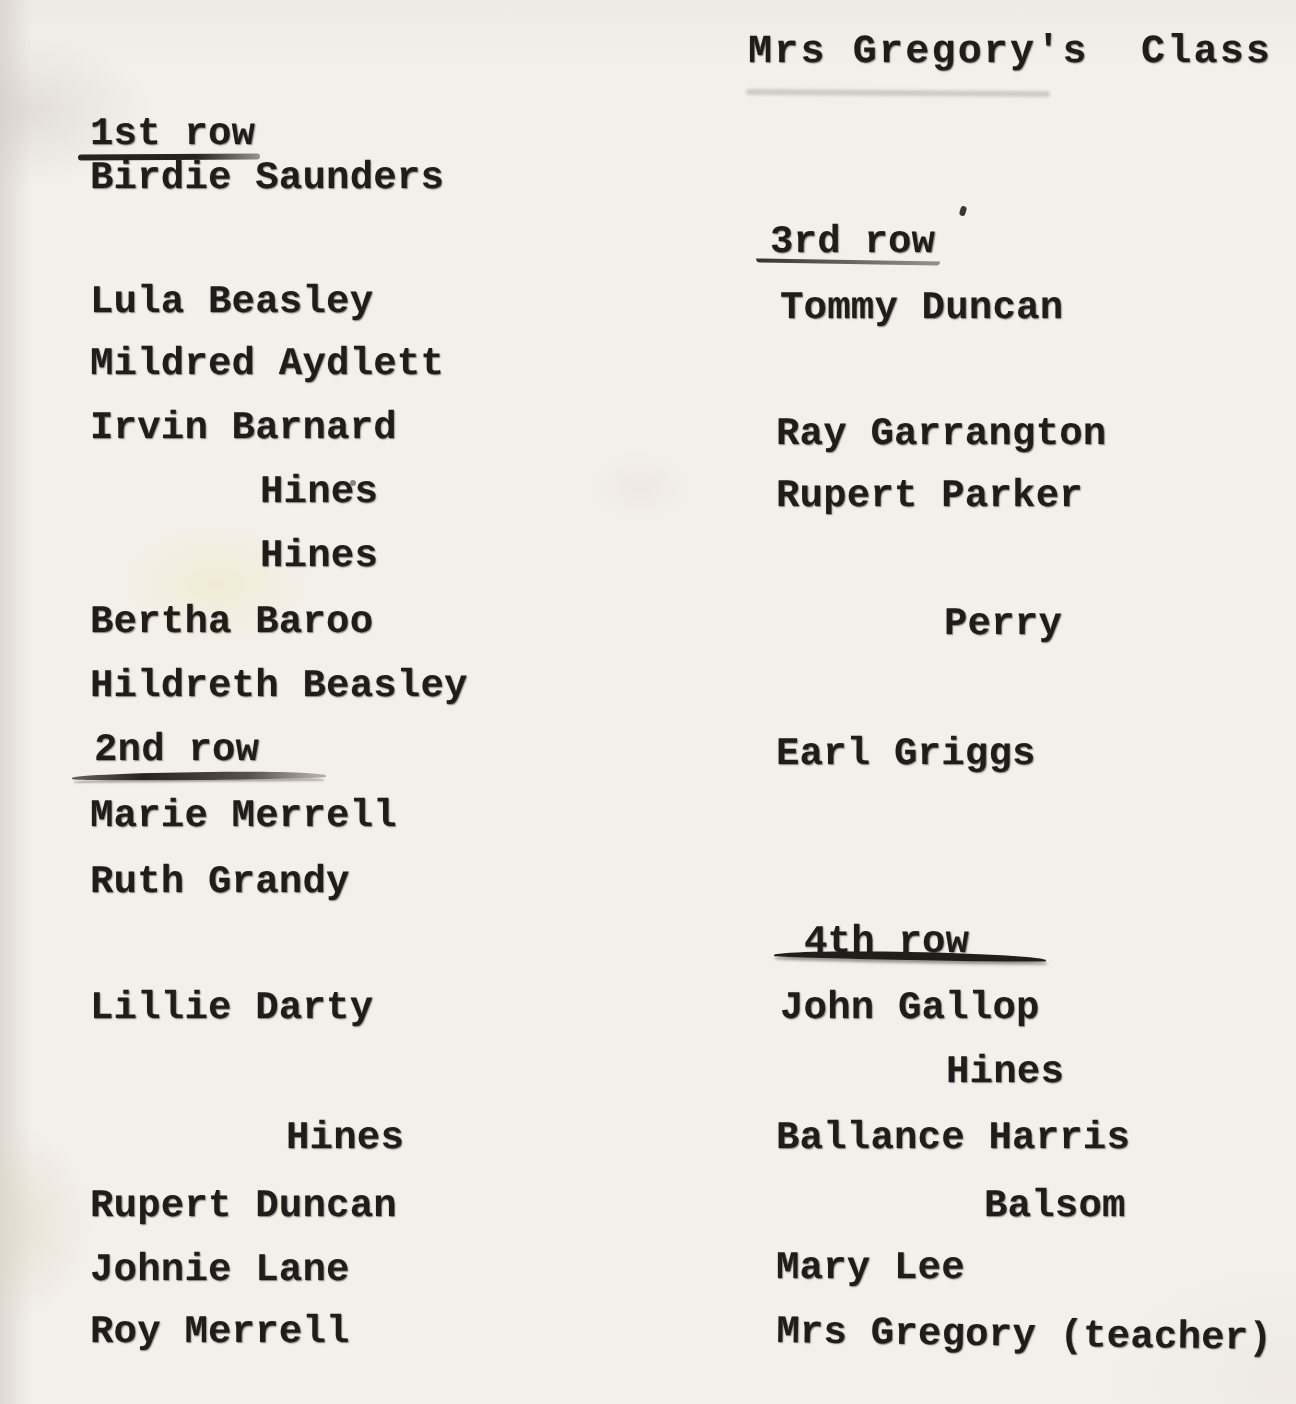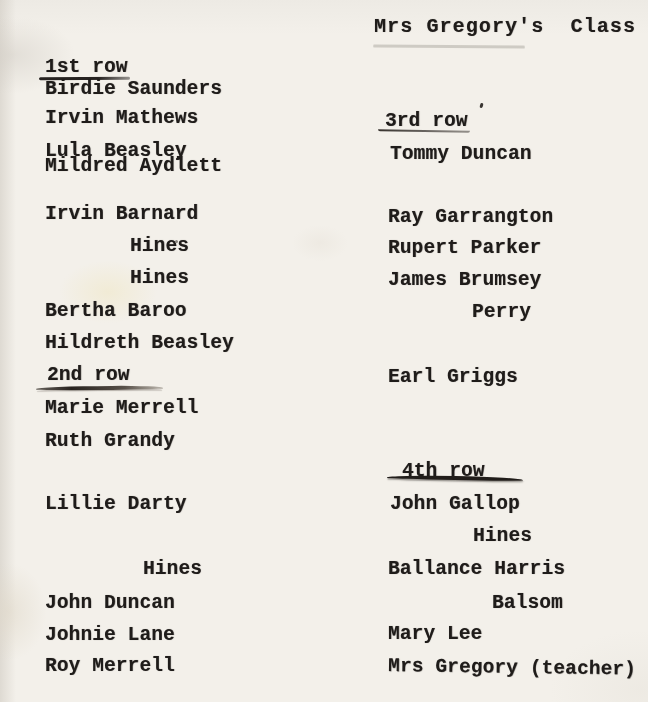--- a/index.html
+++ b/index.html
@@ -88,44 +88,42 @@
 <body>
 
 <div class="paper">
 
   <div class="t title" style="left:374px; top:16px">Mrs Gregory's  Class</div>
   <div class="uline u-title"></div>
 
   <div class="t left" style="top:56px">1st row</div>
   <div class="uline u-1st"></div>
   <div class="t left" style="top:78px">Birdie Saunders</div>
-  <div class="t left" style="top:107px">Irvin Mathews</div>
   <div class="t left" style="top:140px">Lula Beasley</div>
-  <div class="t left" style="top:155px">Mildred Aydlett</div>
+  <div class="t left" style="top:171px">Mildred Aydlett</div>
   <div class="t left" style="top:203px">Irvin Barnard</div>
   <div class="t" style="top:235px; left:130px">Hines</div>
   <div class="t" style="top:267px; left:130px">Hines</div>
   <div class="t left" style="top:300px">Bertha Baroo</div>
   <div class="t left" style="top:332px">Hildreth Beasley</div>
   <div class="t" style="top:364px; left:47px">2nd row</div>
   <div class="uline u-2nd"></div>
   <div class="t left" style="top:397px">Marie Merrell</div>
   <div class="t left" style="top:430px">Ruth Grandy</div>
   <div class="t left" style="top:493px">Lillie Darty</div>
   <div class="t" style="top:558px; left:143px">Hines</div>
-  <div class="t left" style="top:592px">John Duncan</div>
+  <div class="t left" style="top:592px">Rupert Duncan</div>
   <div class="t left" style="top:624px">Johnie Lane</div>
   <div class="t left" style="top:655px">Roy Merrell</div>
 
   <div class="t" style="top:110px; left:385px">3rd row</div>
   <div class="uline u-3rd"></div>
   <div class="t" style="top:143px; left:390px">Tommy Duncan</div>
   <div class="t right" style="top:206px">Ray Garrangton</div>
   <div class="t right" style="top:237px">Rupert Parker</div>
-  <div class="t right" style="top:269px">James Brumsey</div>
   <div class="t" style="top:301px; left:472px">Perry</div>
   <div class="t right" style="top:366px">Earl Griggs</div>
   <div class="t" style="top:460px; left:402px">4th row</div>
   <div class="uline u-4th"></div>
   <div class="t" style="top:493px; left:390px">John Gallop</div>
   <div class="t" style="top:525px; left:473px">Hines</div>
   <div class="t right" style="top:558px">Ballance Harris</div>
   <div class="t" style="top:592px; left:492px">Balsom</div>
   <div class="t right" style="top:623px">Mary Lee</div>
   <div class="t right tilt" style="top:655px">Mrs Gregory (teacher)</div>

